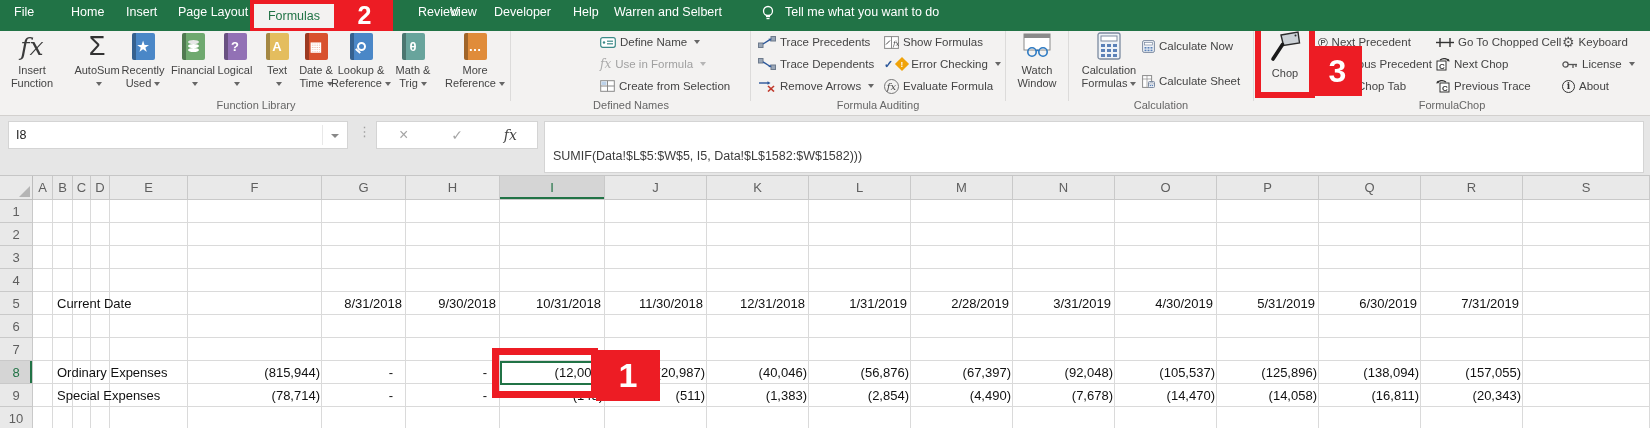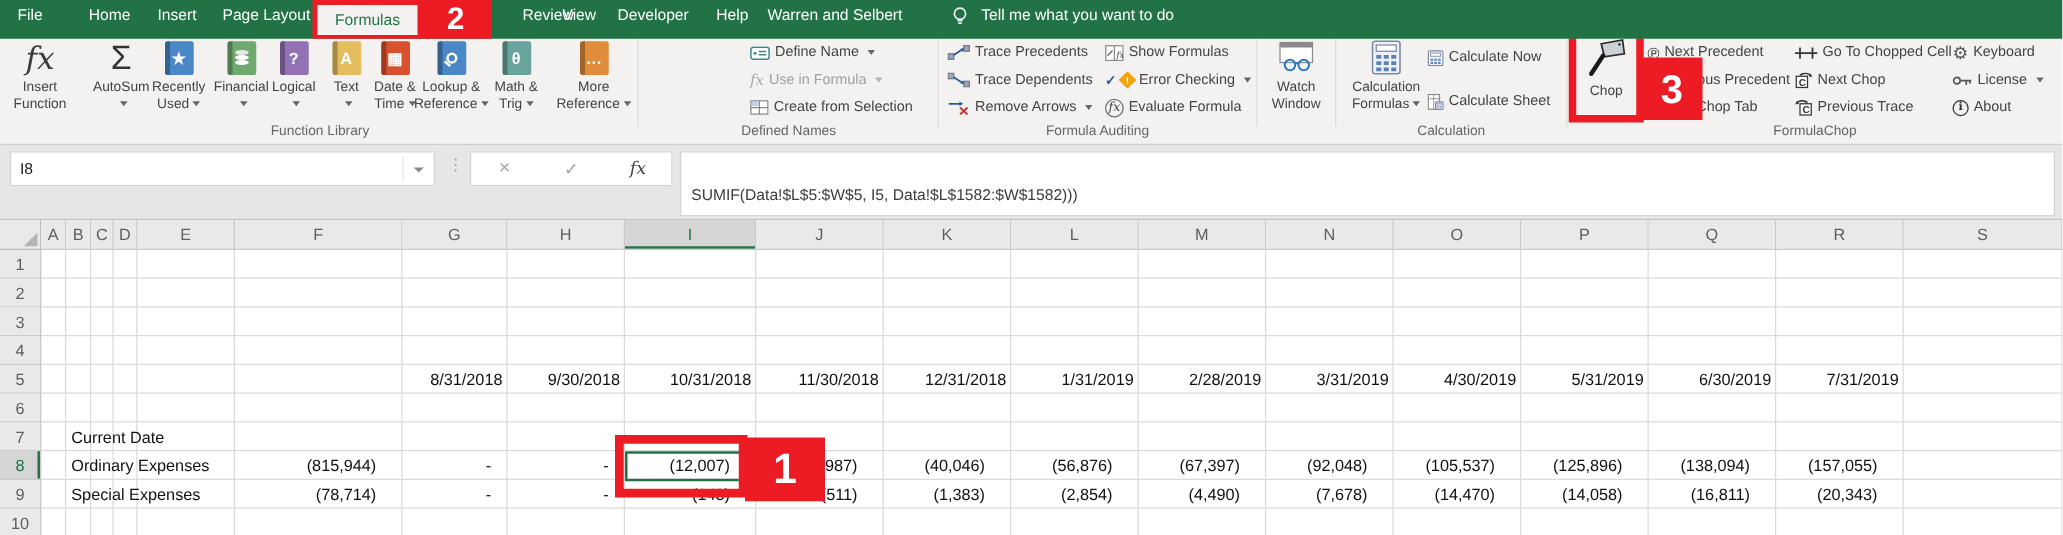--- a/index.html
+++ b/index.html
@@ -62,25 +62,25 @@
 
   
   .sheet { position:absolute; left:0; top:176px; width:1650px; height:252px; background:#fff; overflow:hidden; }
   .sheet-corner { position:absolute; background:#e9e9e9; border-right:1px solid #bdbdbd; border-bottom:1px solid #bdbdbd; }
   .sheet-corner:after { content:""; position:absolute; right:2px; bottom:2px; width:0; height:0; border-left:11px solid transparent; border-bottom:11px solid #b5b5b5; }
   .colhead,.rowhead { position:absolute; background:#e9e9e9; color:#5f5f5f; font-size:13px; display:flex; align-items:center; justify-content:center; border-right:1px solid #c9c9c9; border-bottom:1px solid #c9c9c9; z-index:2; }
   .colhead.sel-col { background:#d5d5d5; color:#217346; box-shadow:inset 0 -2px 0 #217346; }
   .rowhead.sel-row { background:#d5d5d5; color:#217346; box-shadow:inset -2px 0 0 #217346; }
   .gcell { position:absolute; border-right:1px solid #dadada; border-bottom:1px solid #dadada; }
   .cellv { position:absolute; font-size:13px; color:#111; display:flex; align-items:center; z-index:3; }
-  .cellv.num { justify-content:flex-end; padding-right:21px; }
+  .cellv.num { justify-content:flex-end; padding-right:2px; }
   .cellv.date { justify-content:flex-end; padding-right:4px; }
   .cellv.dash { justify-content:flex-end; padding-right:13px; }
   .cellv.label, .cellv.label-clip { justify-content:flex-start; padding-left:4px; white-space:nowrap; background:transparent; }
-  .cellv.label { width:260px !important;margin-top:46px; }
+  .cellv.label { width:260px !important; }
   .cellv.label-clip { width:135px !important; overflow:hidden; }
   .selcell { position:absolute; left:500px; top:185px; width:106px; height:24px; border:2px solid #217346; z-index:6; }
   .selcell:after { content:""; position:absolute; right:-3px; bottom:-3px; width:6px; height:6px; background:#217346; border:1px solid #fff; }
   .anno-cell { position:absolute; left:492px; top:172px; width:106px; height:50px; border:7px solid #ed1c24; z-index:10; }
   .badge-1 { position:absolute; left:596px; top:174px; width:64px; height:51px; background:#ed1c24; color:#fff; font-weight:bold; font-size:34px; text-align:center; line-height:51px; z-index:10; }
 
   svg { display:block; }
 </style>
 </head>
 <body>

